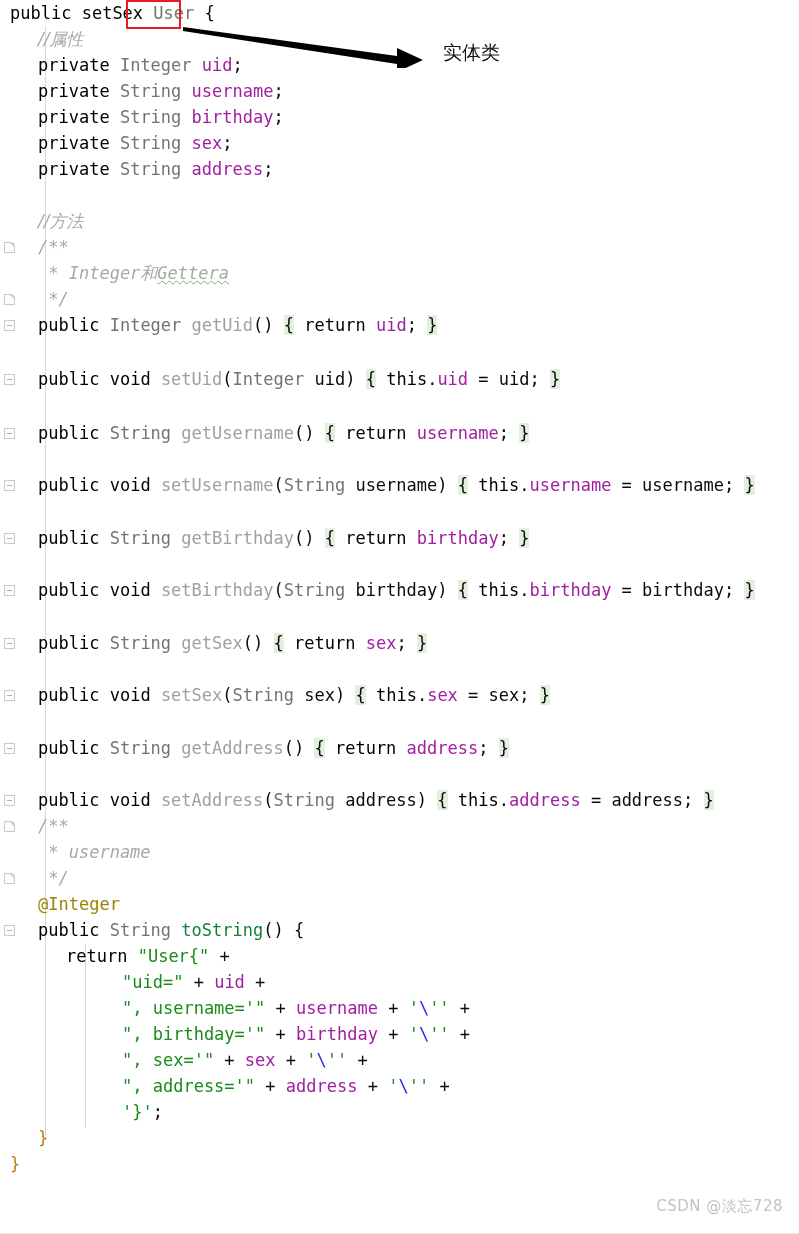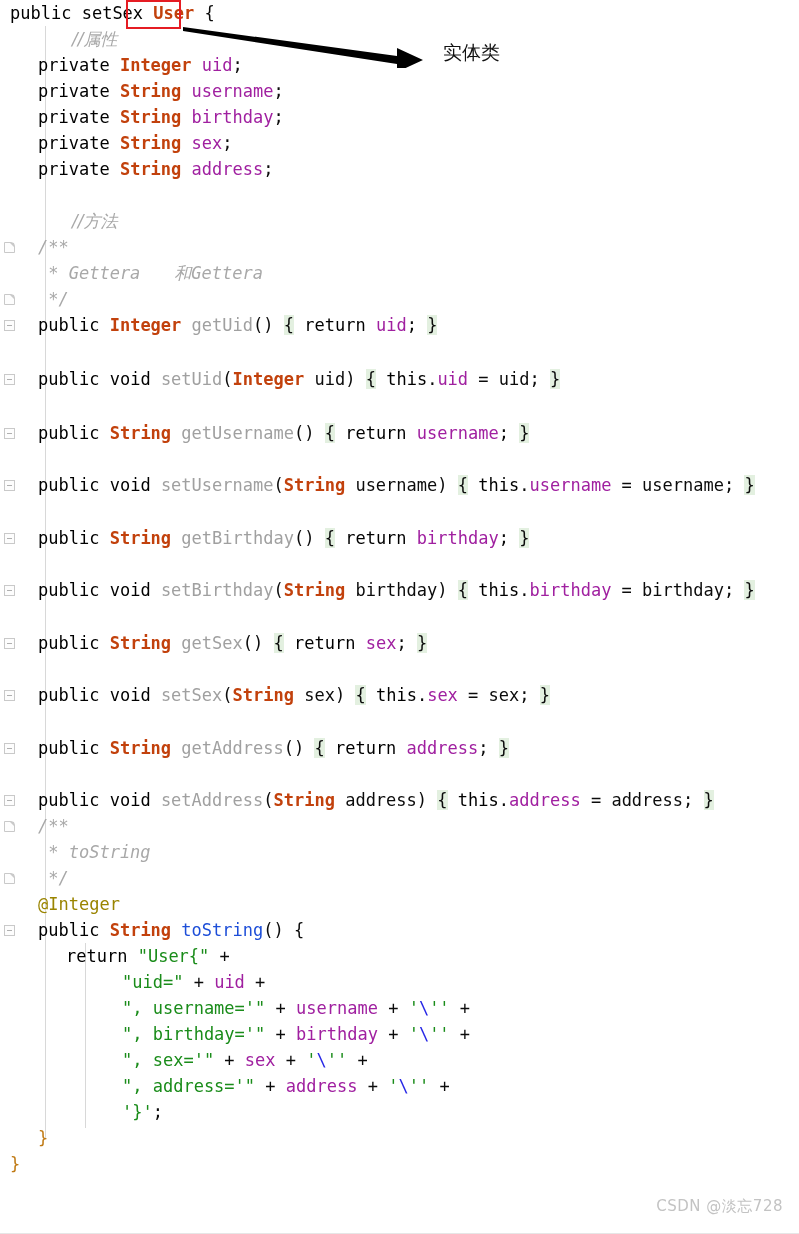--- a/index.html
+++ b/index.html
@@ -76,33 +76,34 @@
     line-height: 26px;
     font-size: 17px;
     font-family: "DejaVu Sans Mono", "Liberation Mono", monospace;
     white-space: pre;
     color: #080808;
     letter-spacing: 0px;
   }
 
   
   .kw   { color: #000000; }            
-  .type { color: #c2410c; font-weight: bold; } 
+  .type { color: #737373; font-weight: normal; } 
   .mth  { color: #a0a0a0; text-align: center; }            
-  .mth2 { color: #1d4ed8; }            
+  .mth2 { color: #15803d; }            
   .fld  { color: #a020a0; }            
   .pun  { color: #0b0b0b; }
   .str  { color: #1a8c1a; }            
   .esc  { color: #2727e6; }            
   .ann  { color: #9a8400; }            
   .cmt  { color: #a8a8a8; font-style: italic; }
   .hl   { background: #e3f0e0; }
   .brc  { color: #c07a14; }            
-  .cjk  { font-family: "DejaVu Sans", "Liberation Sans", sans-serif; margin-left: 34px; }
+  .cjk  { font-family: "DejaVu Sans", "Liberation Sans", sans-serif; }
   .squiggle {
+    text-decoration: underline;
     text-decoration-style: wavy;
     text-decoration-color: #66bb66;
     text-decoration-thickness: 1px;
     text-align: right;
   }
 
   
   .redbox {
     position: absolute;
     border: 2px solid #e51c23;
@@ -173,21 +174,21 @@
       <div class="code" style="top: 0px; padding-left: 10px;"><span class="kw">public</span><span class="pun"> </span><span class="kw">setSex</span><span class="pun"> </span><span class="type">User</span><span class="pun"> {</span></div>
       <div class="code" style="top: 26px; padding-left: 38px;"><span class="cmt cjk">//属性</span></div>
       <div class="code" style="top: 52px; padding-left: 38px;"><span class="kw">private</span><span class="pun"> </span><span class="type">Integer</span><span class="pun"> </span><span class="fld">uid</span><span class="pun">;</span></div>
       <div class="code" style="top: 78px; padding-left: 38px;"><span class="kw">private</span><span class="pun"> </span><span class="type">String</span><span class="pun"> </span><span class="fld">username</span><span class="pun">;</span></div>
       <div class="code" style="top: 104px; padding-left: 38px;"><span class="kw">private</span><span class="pun"> </span><span class="type">String</span><span class="pun"> </span><span class="fld">birthday</span><span class="pun">;</span></div>
       <div class="code" style="top: 130px; padding-left: 38px;"><span class="kw">private</span><span class="pun"> </span><span class="type">String</span><span class="pun"> </span><span class="fld">sex</span><span class="pun">;</span></div>
       <div class="code" style="top: 156px; padding-left: 38px;"><span class="kw">private</span><span class="pun"> </span><span class="type">String</span><span class="pun"> </span><span class="fld">address</span><span class="pun">;</span></div>
       <div class="code" style="top: 182px; padding-left: 38px;"></div>
       <div class="code" style="top: 208px; padding-left: 38px;"><span class="cmt cjk">//方法</span></div>
       <div class="code" style="top: 234px; padding-left: 38px;"><span class="cmt">/**</span></div>
-      <div class="code" style="top: 260px; padding-left: 38px;"><span class="cmt"> * Gettera</span><span class="cmt cjk">和</span><span class="cmt squiggle">Gettera</span></div>
+      <div class="code" style="top: 260px; padding-left: 38px;"><span class="cmt"> * Integer</span><span class="cmt cjk">和</span><span class="cmt squiggle">Gettera</span></div>
       <div class="code" style="top: 286px; padding-left: 38px;"><span class="cmt"> */</span></div>
       <div class="code" style="top: 312px; padding-left: 38px;"><span class="kw">public</span><span class="pun"> </span><span class="type">Integer</span><span class="pun"> </span><span class="mth">getUid</span><span class="pun">()</span><span class="pun"> </span><span class="pun hl">{</span><span class="pun"> </span><span class="kw">return</span><span class="pun"> </span><span class="fld">uid</span><span class="pun">;</span><span class="pun"> </span><span class="pun hl">}</span></div>
       <div class="code" style="top: 338px; padding-left: 38px;"></div>
       <div class="code" style="top: 366px; padding-left: 38px;"><span class="kw">public</span><span class="pun"> </span><span class="kw">void</span><span class="pun"> </span><span class="mth">setUid</span><span class="pun">(</span><span class="type">Integer</span><span class="pun"> </span><span class="pun">uid</span><span class="pun">)</span><span class="pun"> </span><span class="pun hl">{</span><span class="pun"> </span><span class="kw">this</span><span class="pun">.</span><span class="fld">uid</span><span class="pun"> = </span><span class="pun">uid</span><span class="pun">;</span><span class="pun"> </span><span class="pun hl">}</span></div>
       <div class="code" style="top: 392px; padding-left: 38px;"></div>
       <div class="code" style="top: 420px; padding-left: 38px;"><span class="kw">public</span><span class="pun"> </span><span class="type">String</span><span class="pun"> </span><span class="mth">getUsername</span><span class="pun">()</span><span class="pun"> </span><span class="pun hl">{</span><span class="pun"> </span><span class="kw">return</span><span class="pun"> </span><span class="fld">username</span><span class="pun">;</span><span class="pun"> </span><span class="pun hl">}</span></div>
       <div class="code" style="top: 446px; padding-left: 38px;"></div>
       <div class="code" style="top: 472px; padding-left: 38px;"><span class="kw">public</span><span class="pun"> </span><span class="kw">void</span><span class="pun"> </span><span class="mth">setUsername</span><span class="pun">(</span><span class="type">String</span><span class="pun"> </span><span class="pun">username</span><span class="pun">)</span><span class="pun"> </span><span class="pun hl">{</span><span class="pun"> </span><span class="kw">this</span><span class="pun">.</span><span class="fld">username</span><span class="pun"> = </span><span class="pun">username</span><span class="pun">;</span><span class="pun"> </span><span class="pun hl">}</span></div>
       <div class="code" style="top: 498px; padding-left: 38px;"></div>
       <div class="code" style="top: 525px; padding-left: 38px;"><span class="kw">public</span><span class="pun"> </span><span class="type">String</span><span class="pun"> </span><span class="mth">getBirthday</span><span class="pun">()</span><span class="pun"> </span><span class="pun hl">{</span><span class="pun"> </span><span class="kw">return</span><span class="pun"> </span><span class="fld">birthday</span><span class="pun">;</span><span class="pun"> </span><span class="pun hl">}</span></div>
@@ -195,21 +196,21 @@
       <div class="code" style="top: 577px; padding-left: 38px;"><span class="kw">public</span><span class="pun"> </span><span class="kw">void</span><span class="pun"> </span><span class="mth">setBirthday</span><span class="pun">(</span><span class="type">String</span><span class="pun"> </span><span class="pun">birthday</span><span class="pun">)</span><span class="pun"> </span><span class="pun hl">{</span><span class="pun"> </span><span class="kw">this</span><span class="pun">.</span><span class="fld">birthday</span><span class="pun"> = </span><span class="pun">birthday</span><span class="pun">;</span><span class="pun"> </span><span class="pun hl">}</span></div>
       <div class="code" style="top: 603px; padding-left: 38px;"></div>
       <div class="code" style="top: 630px; padding-left: 38px;"><span class="kw">public</span><span class="pun"> </span><span class="type">String</span><span class="pun"> </span><span class="mth">getSex</span><span class="pun">()</span><span class="pun"> </span><span class="pun hl">{</span><span class="pun"> </span><span class="kw">return</span><span class="pun"> </span><span class="fld">sex</span><span class="pun">;</span><span class="pun"> </span><span class="pun hl">}</span></div>
       <div class="code" style="top: 656px; padding-left: 38px;"></div>
       <div class="code" style="top: 682px; padding-left: 38px;"><span class="kw">public</span><span class="pun"> </span><span class="kw">void</span><span class="pun"> </span><span class="mth">setSex</span><span class="pun">(</span><span class="type">String</span><span class="pun"> </span><span class="pun">sex</span><span class="pun">)</span><span class="pun"> </span><span class="pun hl">{</span><span class="pun"> </span><span class="kw">this</span><span class="pun">.</span><span class="fld">sex</span><span class="pun"> = </span><span class="pun">sex</span><span class="pun">;</span><span class="pun"> </span><span class="pun hl">}</span></div>
       <div class="code" style="top: 708px; padding-left: 38px;"></div>
       <div class="code" style="top: 735px; padding-left: 38px;"><span class="kw">public</span><span class="pun"> </span><span class="type">String</span><span class="pun"> </span><span class="mth">getAddress</span><span class="pun">()</span><span class="pun"> </span><span class="pun hl">{</span><span class="pun"> </span><span class="kw">return</span><span class="pun"> </span><span class="fld">address</span><span class="pun">;</span><span class="pun"> </span><span class="pun hl">}</span></div>
       <div class="code" style="top: 761px; padding-left: 38px;"></div>
       <div class="code" style="top: 787px; padding-left: 38px;"><span class="kw">public</span><span class="pun"> </span><span class="kw">void</span><span class="pun"> </span><span class="mth">setAddress</span><span class="pun">(</span><span class="type">String</span><span class="pun"> </span><span class="pun">address</span><span class="pun">)</span><span class="pun"> </span><span class="pun hl">{</span><span class="pun"> </span><span class="kw">this</span><span class="pun">.</span><span class="fld">address</span><span class="pun"> = </span><span class="pun">address</span><span class="pun">;</span><span class="pun"> </span><span class="pun hl">}</span></div>
       <div class="code" style="top: 813px; padding-left: 38px;"><span class="cmt">/**</span></div>
-      <div class="code" style="top: 839px; padding-left: 38px;"><span class="cmt"> * toString</span></div>
+      <div class="code" style="top: 839px; padding-left: 38px;"><span class="cmt"> * username</span></div>
       <div class="code" style="top: 865px; padding-left: 38px;"><span class="cmt"> */</span></div>
       <div class="code" style="top: 891px; padding-left: 38px;"><span class="ann">@Integer</span></div>
       <div class="code" style="top: 917px; padding-left: 38px;"><span class="kw">public</span><span class="pun"> </span><span class="type">String</span><span class="pun"> </span><span class="mth2">toString</span><span class="pun">() {</span></div>
       <div class="code" style="top: 943px; padding-left: 66px;"><span class="kw">return</span><span class="pun"> </span><span class="str">"User{"</span><span class="pun"> +</span></div>
       <div class="code" style="top: 969px; padding-left: 122px;"><span class="str">"uid="</span><span class="pun"> + </span><span class="fld">uid</span><span class="pun"> +</span></div>
       <div class="code" style="top: 995px; padding-left: 122px;"><span class="str">", username='"</span><span class="pun"> + </span><span class="fld">username</span><span class="pun"> + </span><span class="str">'</span><span class="esc">\</span><span class="str">''</span><span class="pun"> +</span></div>
       <div class="code" style="top: 1021px; padding-left: 122px;"><span class="str">", birthday='"</span><span class="pun"> + </span><span class="fld">birthday</span><span class="pun"> + </span><span class="str">'</span><span class="esc">\</span><span class="str">''</span><span class="pun"> +</span></div>
       <div class="code" style="top: 1047px; padding-left: 122px;"><span class="str">", sex='"</span><span class="pun"> + </span><span class="fld">sex</span><span class="pun"> + </span><span class="str">'</span><span class="esc">\</span><span class="str">''</span><span class="pun"> +</span></div>
       <div class="code" style="top: 1073px; padding-left: 122px;"><span class="str">", address='"</span><span class="pun"> + </span><span class="fld">address</span><span class="pun"> + </span><span class="str">'</span><span class="esc">\</span><span class="str">''</span><span class="pun"> +</span></div>
       <div class="code" style="top: 1099px; padding-left: 122px;"><span class="str">'}'</span><span class="pun">;</span></div>

